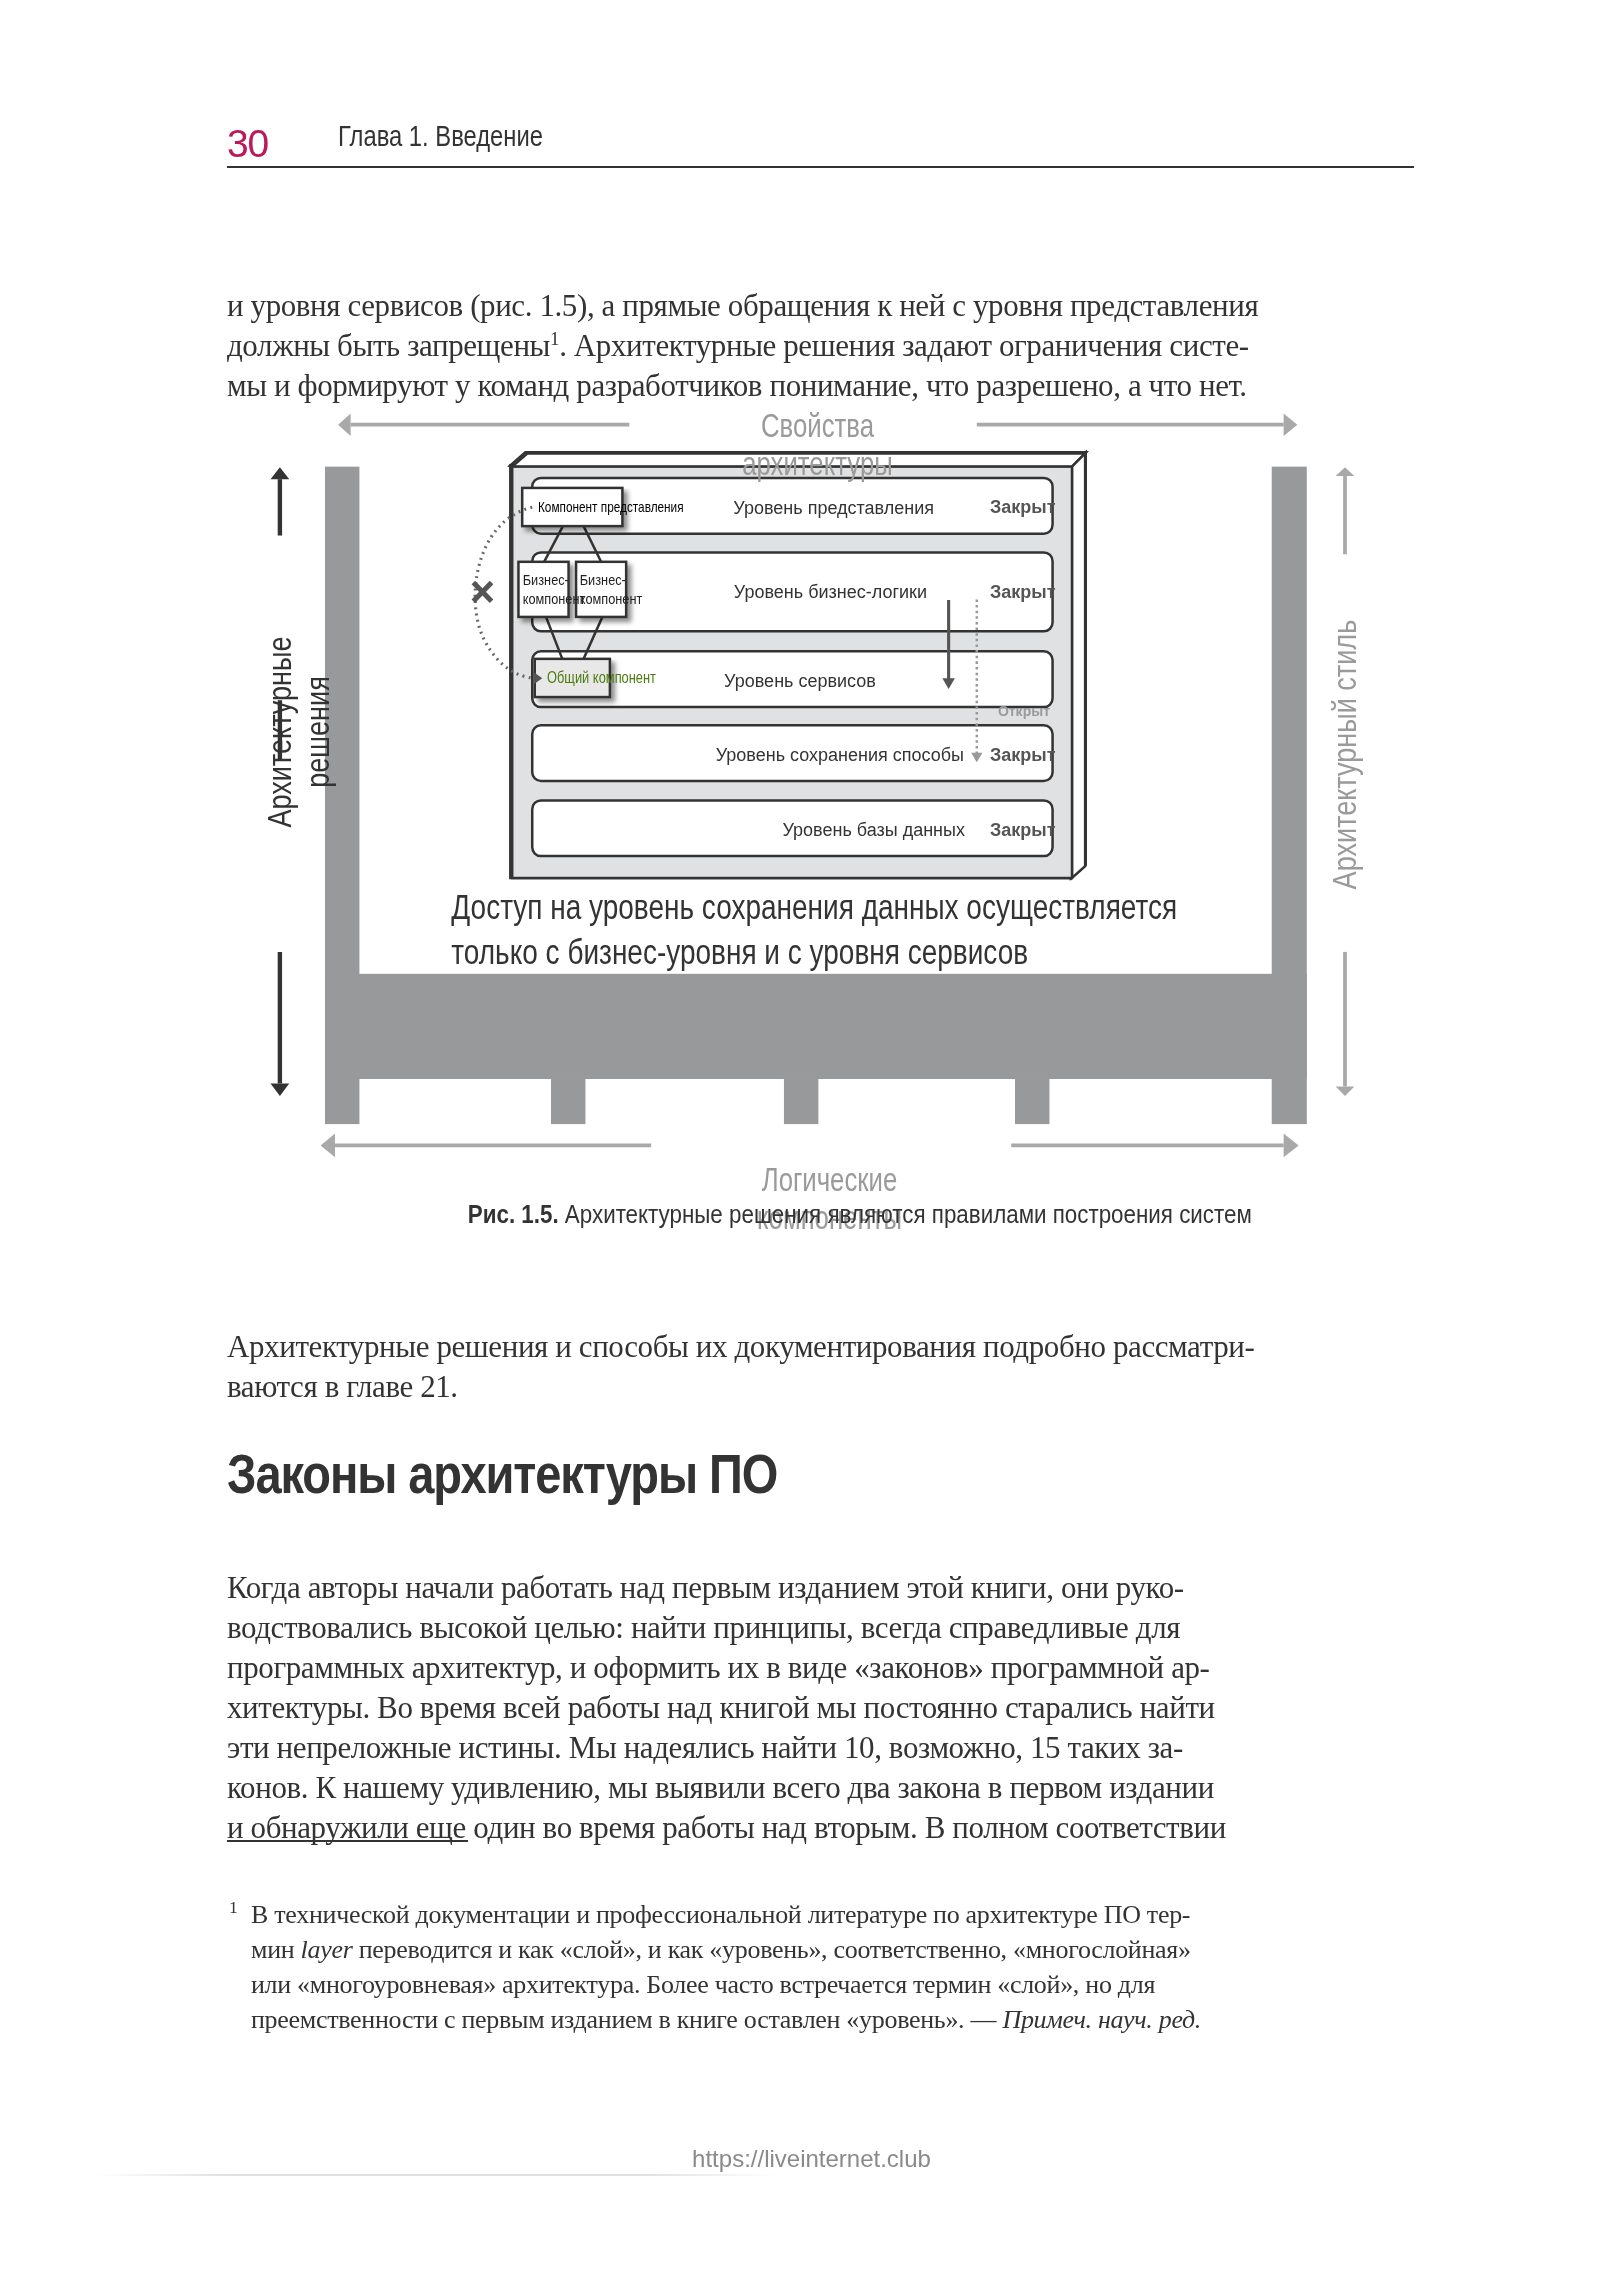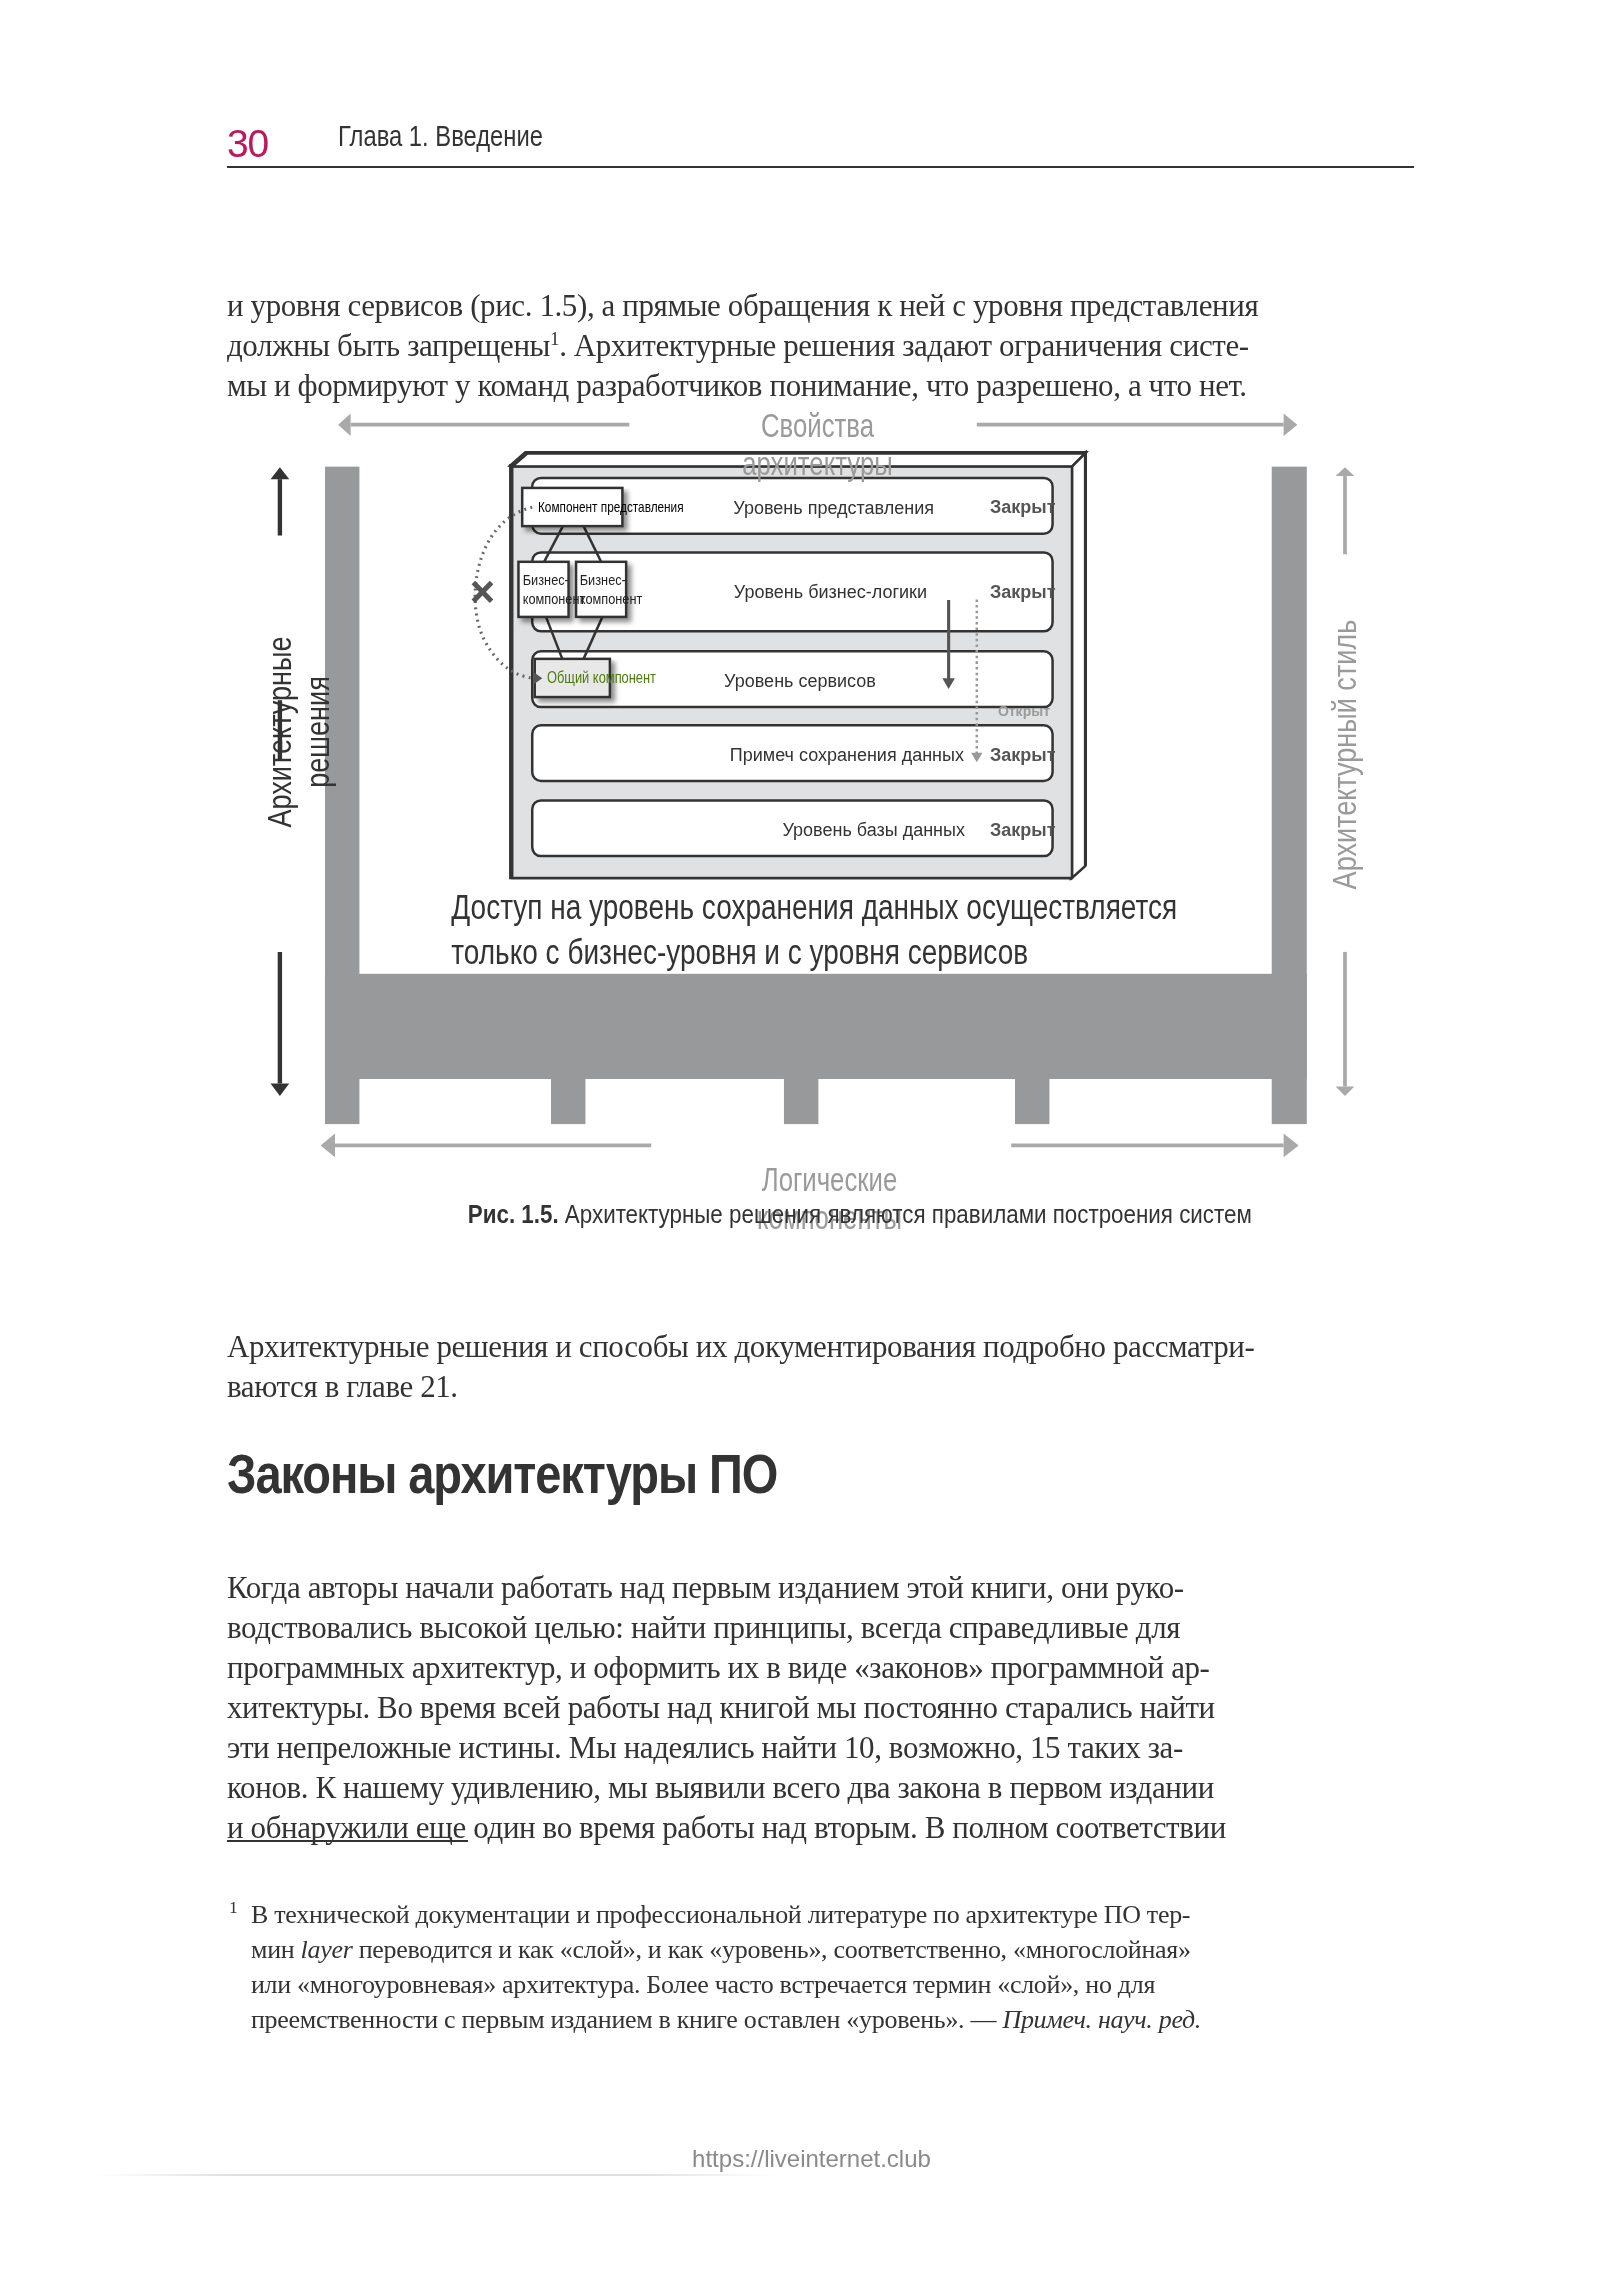--- a/index.html
+++ b/index.html
@@ -211,21 +211,21 @@
 
   <div class="abs fig-text" style="left:683px; top:498px; width:251px; text-align:right; font-size:18px; color:#333;">Уровень представления</div>
   <div class="abs fig-text" style="left:990px; top:497px; width:60px; text-align:right; font-size:18px; font-weight:bold; color:#555;">Закрыт</div>
 
   <div class="abs fig-text" style="left:664px; top:582px; width:263px; text-align:right; font-size:18px; color:#333;">Уровень бизнес-логики</div>
   <div class="abs fig-text" style="left:990px; top:582px; width:60px; text-align:right; font-size:18px; font-weight:bold; color:#555;">Закрыт</div>
 
   <div class="abs fig-text" style="left:664px; top:671px; width:272px; text-align:center; font-size:18px; color:#333;">Уровень сервисов</div>
   <div class="abs fig-text" style="left:990px; top:671px; width:60px; text-align:right; font-size:14px; font-weight:bold; color:#9a9a9a;margin-top:32px;">Открыт</div>
 
-  <div class="abs fig-text" style="left:651px; top:745px; width:313px; text-align:right; font-size:18px; color:#333;">Примеч сохранения данных</div>
+  <div class="abs fig-text" style="left:651px; top:745px; width:313px; text-align:right; font-size:18px; color:#333;">Уровень сохранения способы</div>
   <div class="abs fig-text" style="left:990px; top:745px; width:60px; text-align:right; font-size:18px; font-weight:bold; color:#555;">Закрыт</div>
 
   <div class="abs fig-text" style="left:683px; top:820px; width:282px; text-align:right; font-size:18px; color:#333;">Уровень базы данных</div>
   <div class="abs fig-text" style="left:990px; top:820px; width:60px; text-align:right; font-size:18px; font-weight:bold; color:#555;">Закрыт</div>
 
   <div class="abs fig-text" style="left:360px; top:884px; width:913px; text-align:left; font-size:35px; line-height:45px; color:#333;">
     <span style="display:block; transform:scaleX(0.8);">Доступ на уровень сохранения данных осуществляется</span>
     <span style="display:block; transform:scaleX(0.8);">только с бизнес-уровня и с уровня сервисов</span>
   </div>
 </div>

